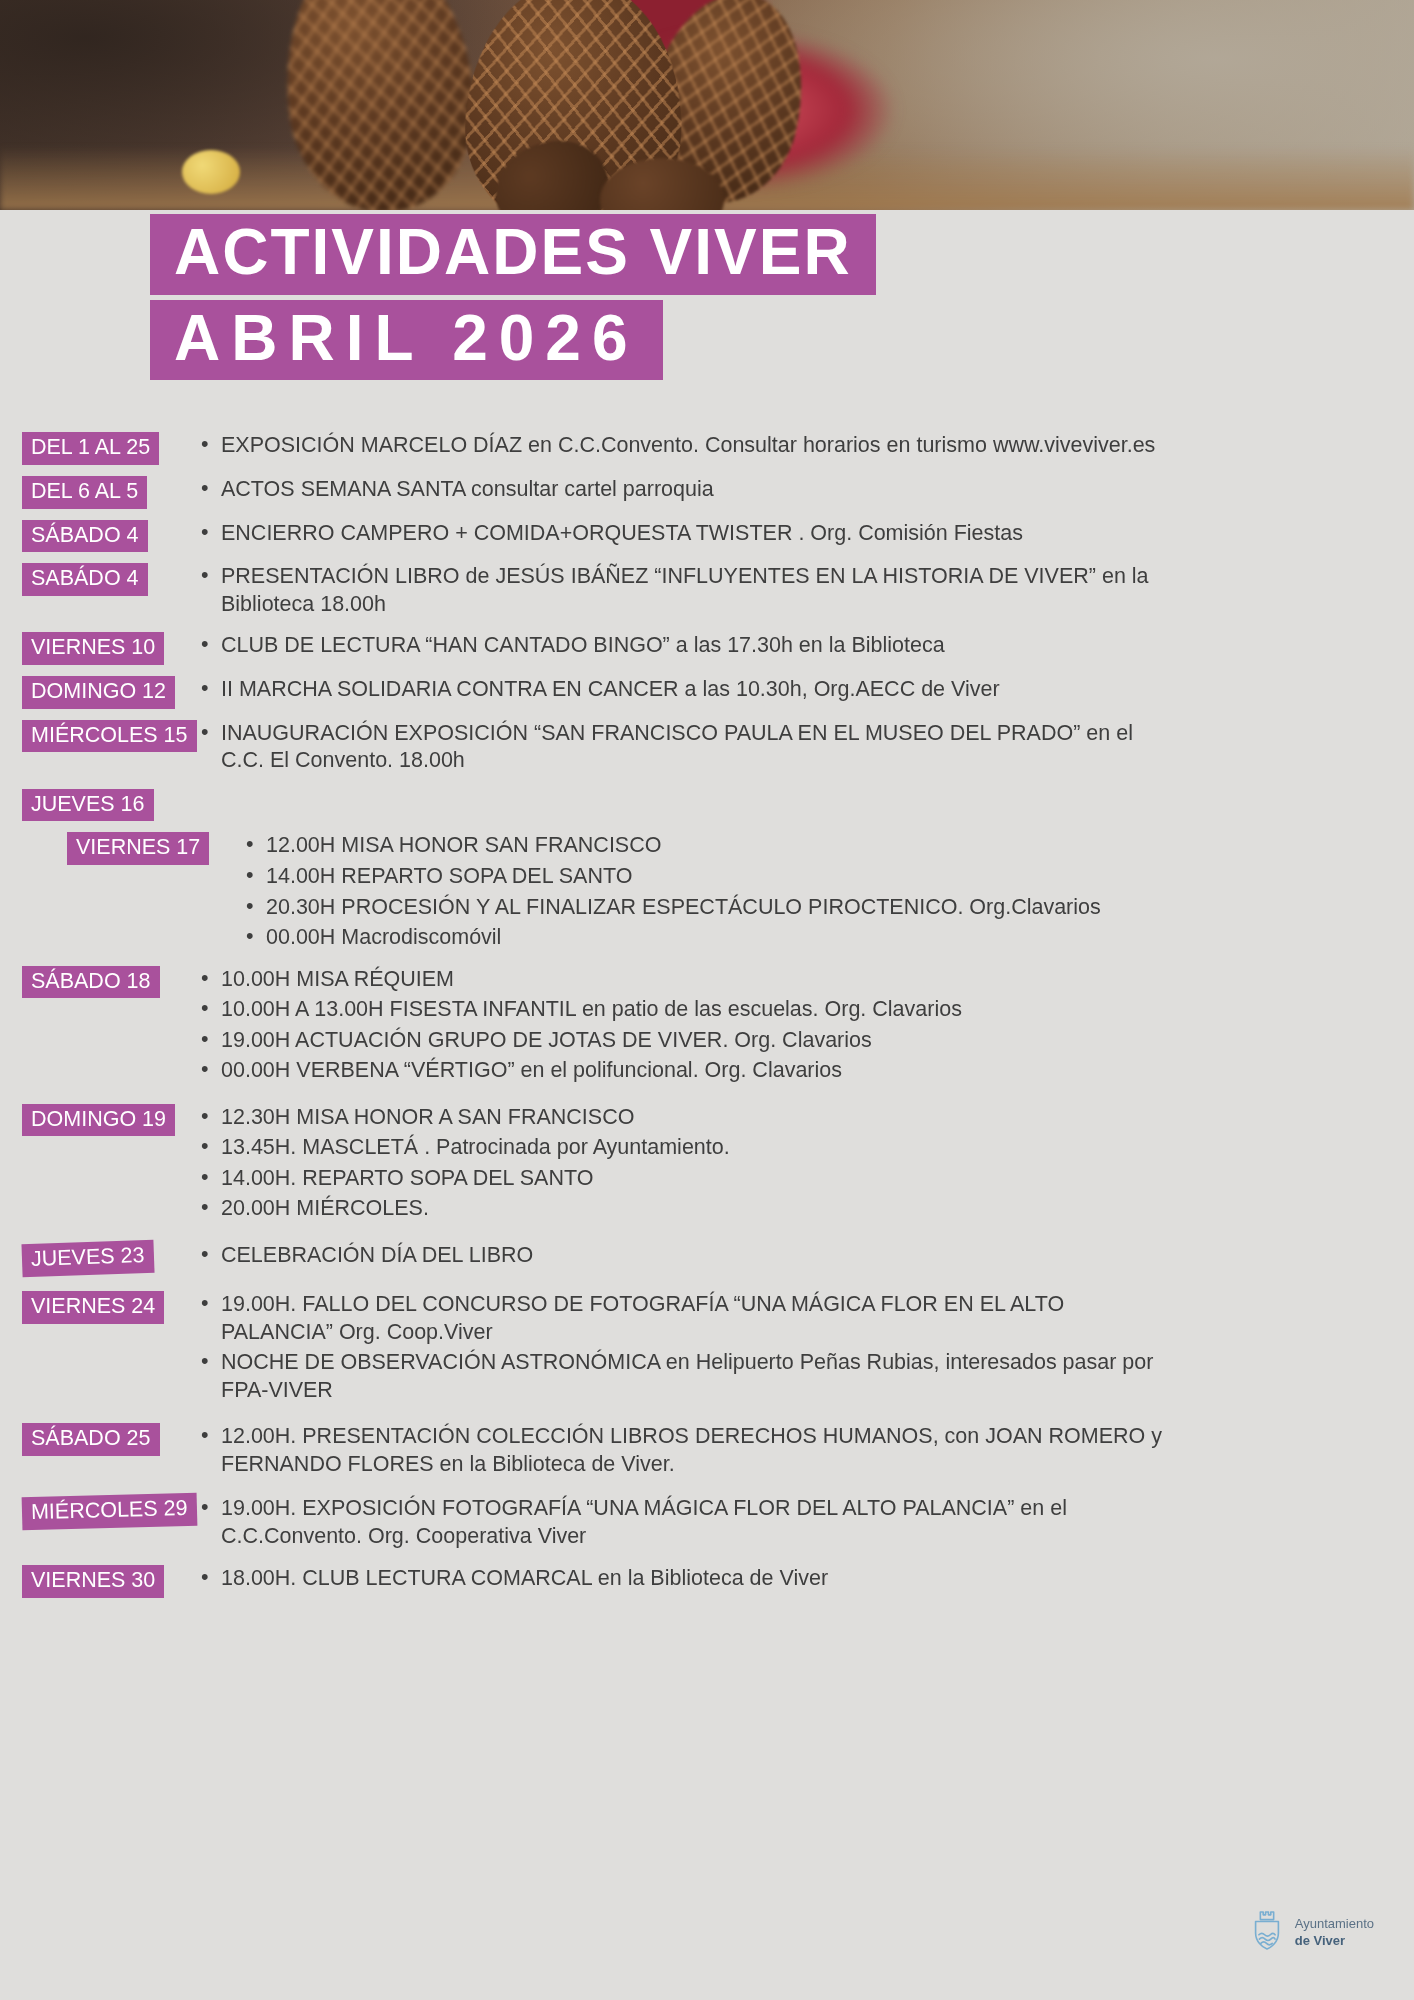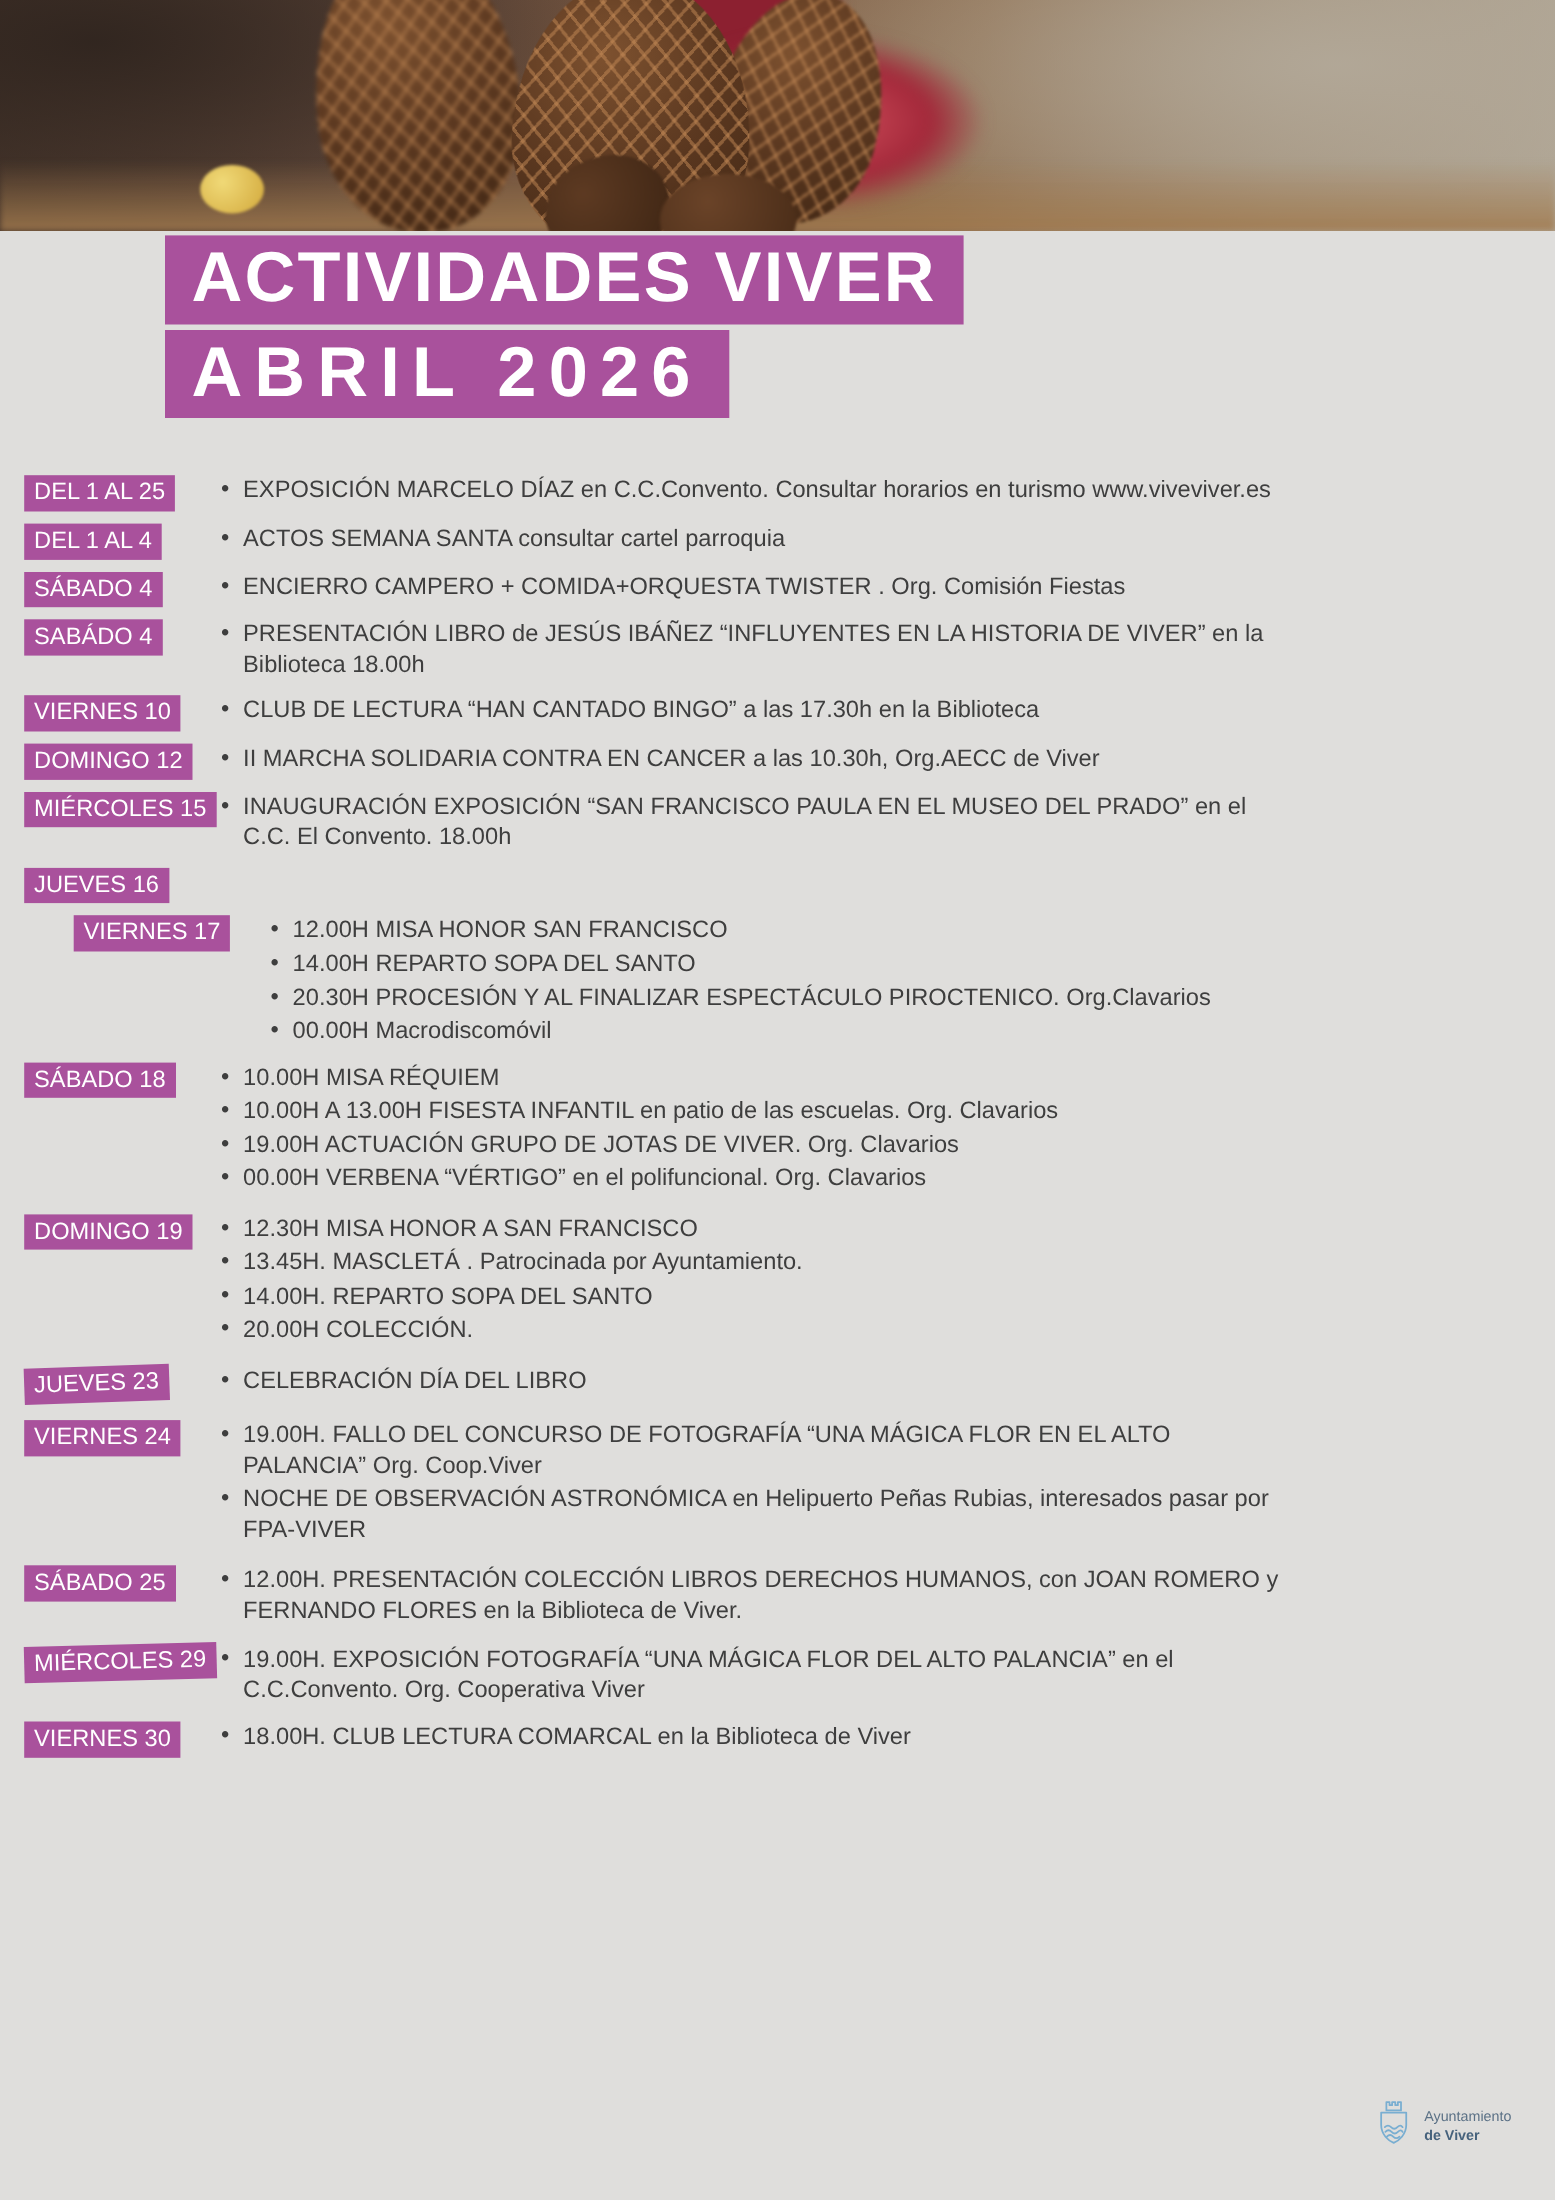--- a/index.html
+++ b/index.html
@@ -114,21 +114,21 @@
   </div>
 
   <div class="events">
       <div class="event-row">
         <div class="date-col"><span class="date-label">DEL 1 AL 25</span></div>
         <ul class="items">
           <li>EXPOSICIÓN MARCELO DÍAZ en C.C.Convento. Consultar horarios en turismo www.viveviver.es</li>
         </ul>
       </div>
       <div class="event-row">
-        <div class="date-col"><span class="date-label">DEL 1 AL 4</span></div>
+        <div class="date-col"><span class="date-label">DEL 6 AL 5</span></div>
         <ul class="items">
           <li>ACTOS SEMANA SANTA consultar cartel parroquia</li>
         </ul>
       </div>
       <div class="event-row">
         <div class="date-col"><span class="date-label">SÁBADO 4</span></div>
         <ul class="items">
           <li>ENCIERRO CAMPERO + COMIDA+ORQUESTA TWISTER . Org. Comisión Fiestas</li>
         </ul>
       </div>
@@ -176,21 +176,21 @@
           <li>19.00H ACTUACIÓN GRUPO DE JOTAS DE VIVER. Org. Clavarios</li>
           <li>00.00H VERBENA “VÉRTIGO” en el polifuncional. Org. Clavarios</li>
         </ul>
       </div>
       <div class="event-row">
         <div class="date-col"><span class="date-label">DOMINGO 19</span></div>
         <ul class="items">
           <li>12.30H MISA HONOR A SAN FRANCISCO</li>
           <li>13.45H. MASCLETÁ . Patrocinada por Ayuntamiento.</li>
           <li>14.00H. REPARTO SOPA DEL SANTO</li>
-          <li>20.00H COLECCIÓN.</li>
+          <li>20.00H MIÉRCOLES.</li>
         </ul>
       </div>
       <div class="event-row">
         <div class="date-col"><span class="date-label">JUEVES 23</span></div>
         <ul class="items">
           <li>CELEBRACIÓN DÍA DEL LIBRO</li>
         </ul>
       </div>
       <div class="event-row">
         <div class="date-col"><span class="date-label">VIERNES 24</span></div>

